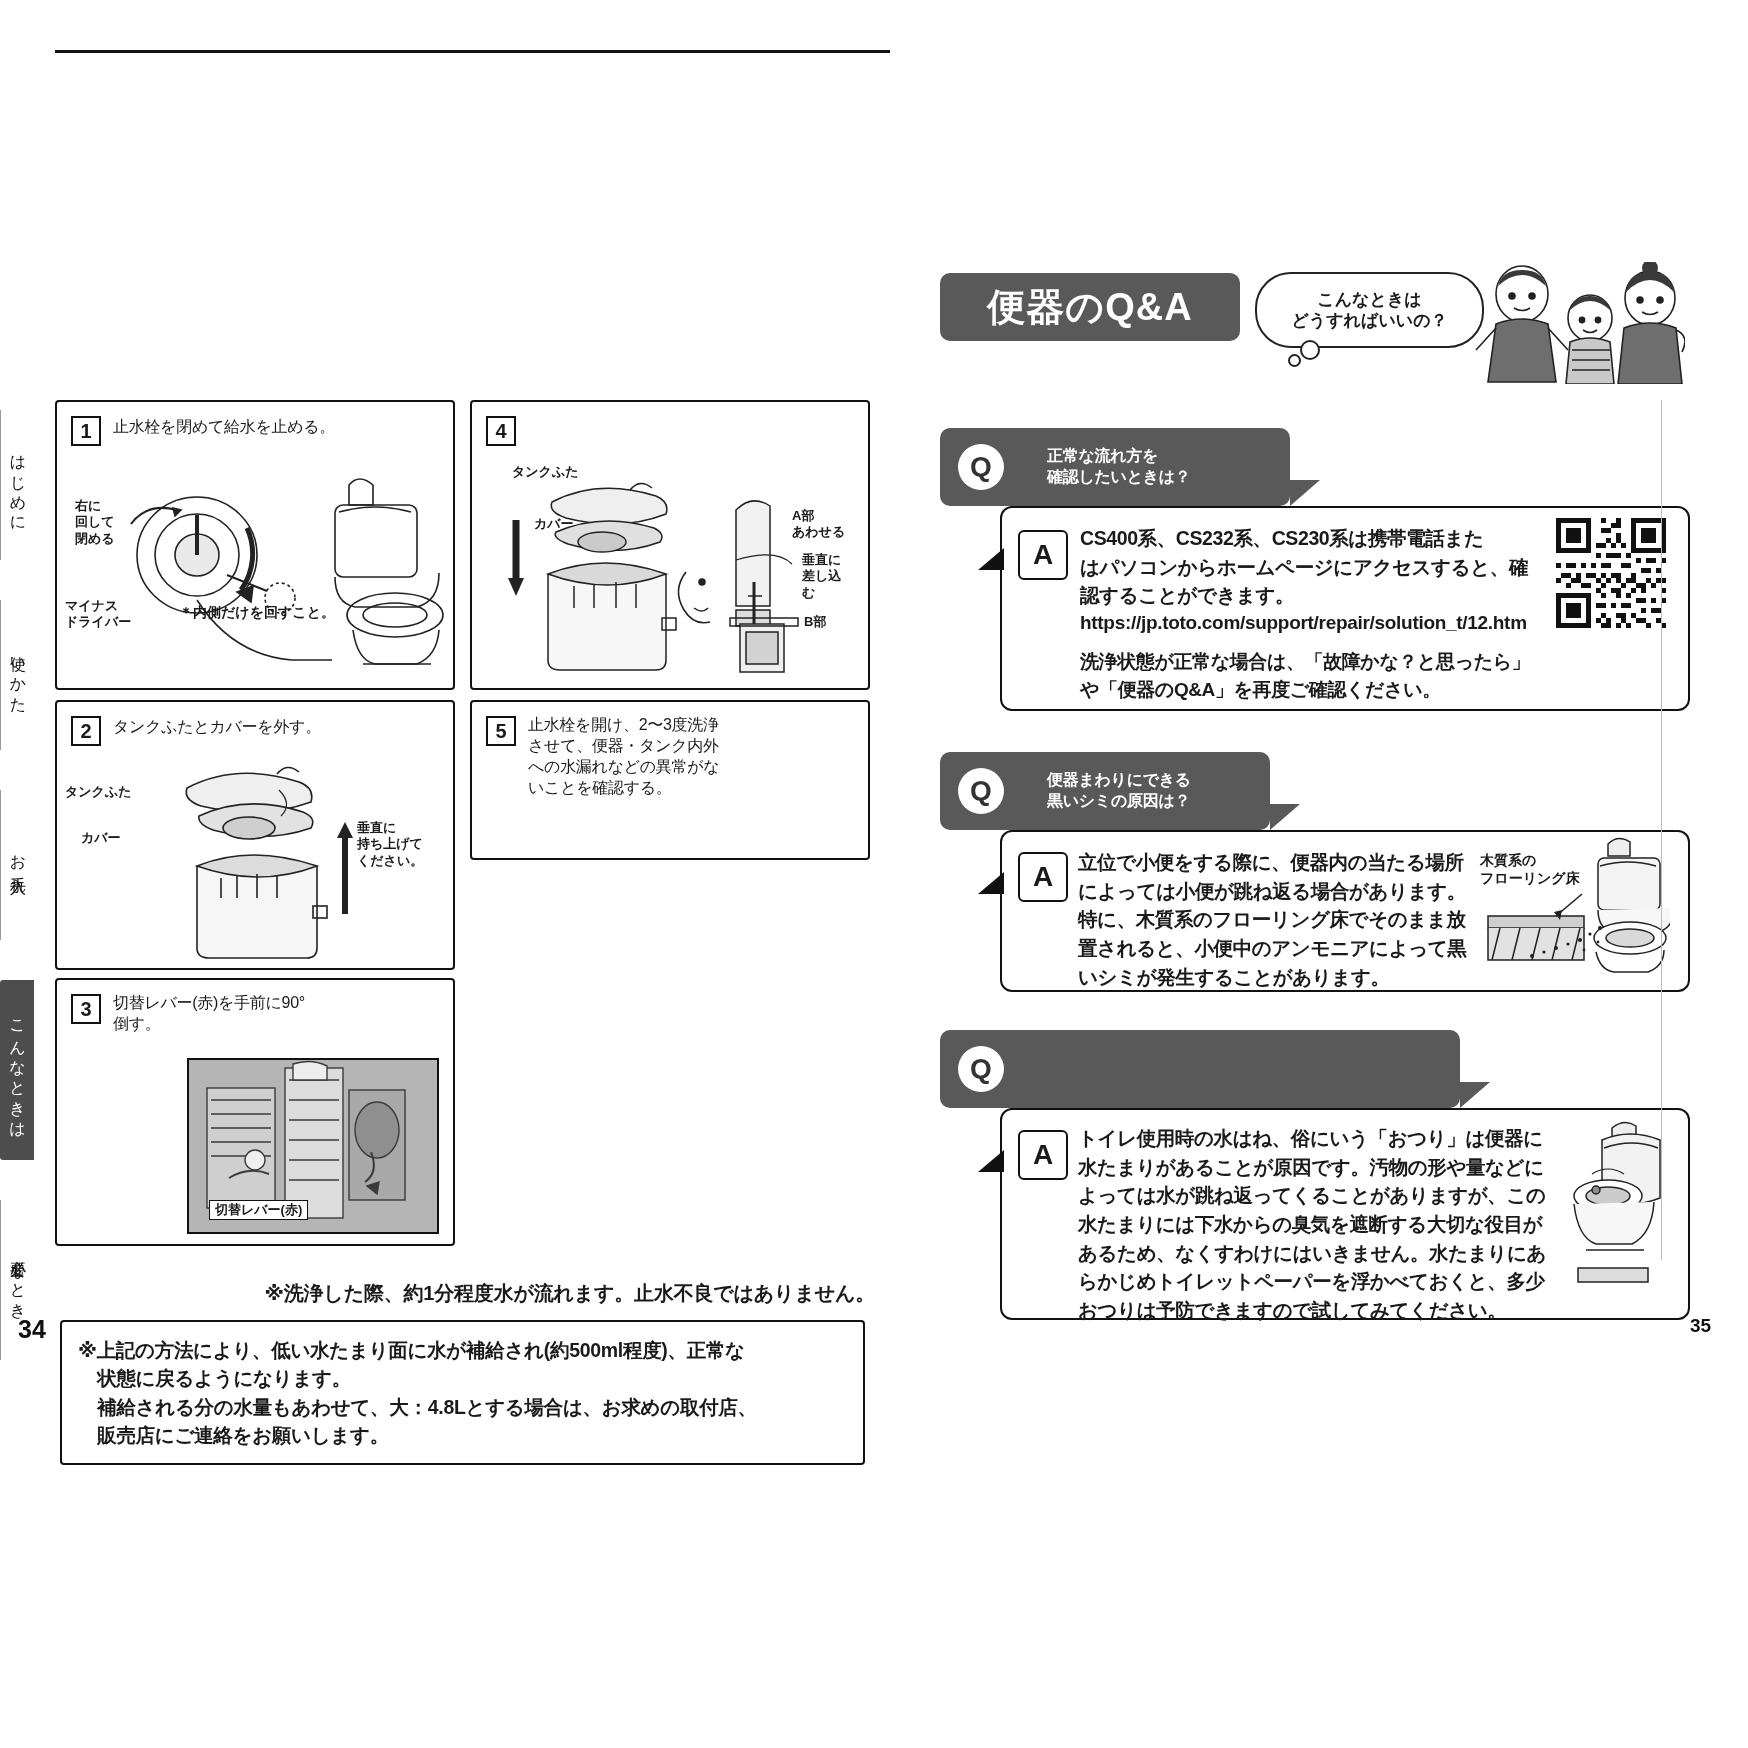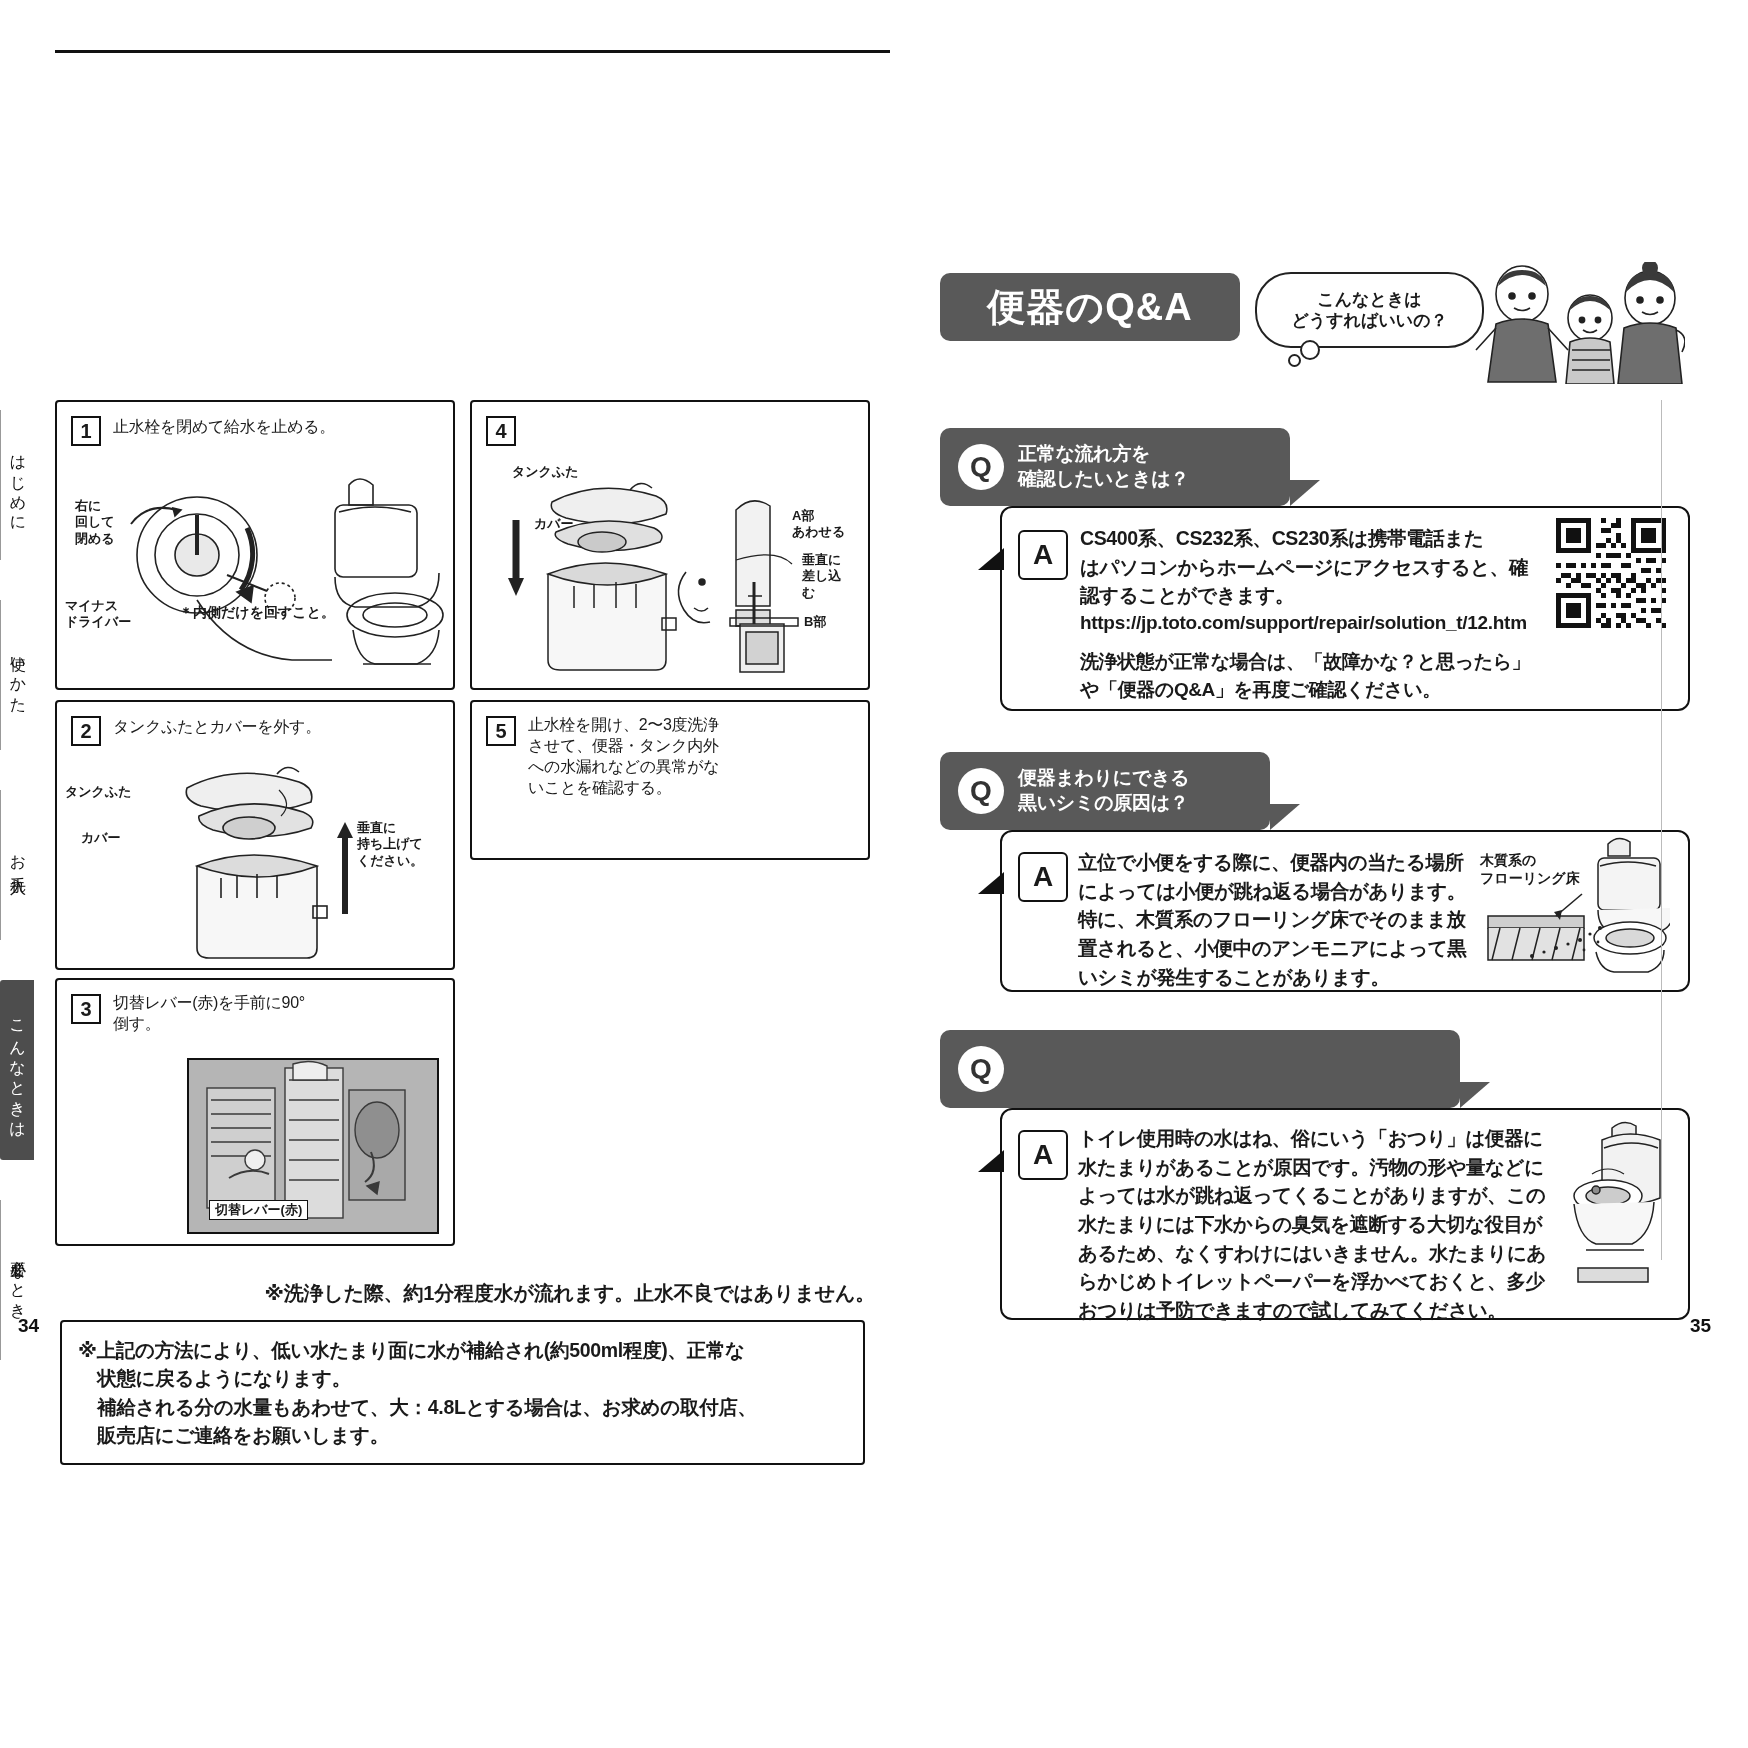--- a/index.html
+++ b/index.html
@@ -1,36 +1,36 @@
 <!DOCTYPE html>
 <html><head>
 <meta charset="utf-8">
 <style>
   html,body{margin:0;padding:0;background:#ffffff;}
   body{width:1748px;height:1748px;font-family:"Liberation Sans","DejaVu Sans",sans-serif;color:#1a1a1a;position:relative;overflow:hidden;}
   .page{position:absolute;top:0;left:0;width:1748px;height:1748px;}
   .left-rule{position:absolute;left:55px;top:50px;width:835px;height:3px;background:#111;}
-  .page-num-left{position:absolute;left:18px;top:1315px;font-size:19px;font-weight:bold;color:#111;}
+  .page-num-left{position:absolute;left:18px;top:1315px;font-size:25px;font-weight:bold;color:#111;}
   .page-num-right{position:absolute;left:1690px;top:1315px;font-size:19px;font-weight:bold;color:#111;}
 
   .stepbox{position:absolute;border:2px solid #111;border-radius:4px;background:#fff;box-sizing:border-box;}
   .stepnum{position:absolute;width:30px;height:30px;border:2px solid #111;box-sizing:border-box;display:flex;align-items:center;justify-content:center;font-size:20px;font-weight:bold;}
   .steptext{position:absolute;font-size:16px;line-height:1.32;font-weight:normal;letter-spacing:-0.3px;}
   .smalllbl{position:absolute;font-size:13px;line-height:1.25;font-weight:bold;}
 
   .note-line{position:absolute;font-size:20px;font-weight:bold;letter-spacing:-0.2px;}
   .note-box{position:absolute;border:2px solid #111;border-radius:4px;box-sizing:border-box;padding:14px 16px;font-size:19.5px;line-height:1.45;font-weight:bold;letter-spacing:-0.3px;}
   .qa-title{position:absolute;left:940px;top:273px;width:300px;height:68px;background:#595959;border-radius:10px;display:flex;align-items:center;justify-content:center;color:#fff;font-size:38px;font-weight:bold;letter-spacing:1px;}
   .bubble-think{position:absolute;left:1255px;top:272px;width:225px;height:72px;border:2px solid #222;border-radius:36px;background:#fff;display:flex;flex-direction:column;align-items:center;justify-content:center;font-size:17px;font-weight:bold;line-height:1.25;}
   .bubble-tail{position:absolute;left:1300px;top:340px;width:16px;height:16px;border:2px solid #222;border-radius:50%;background:#fff;}
   .bubble-tail2{position:absolute;left:1288px;top:354px;width:9px;height:9px;border:2px solid #222;border-radius:50%;background:#fff;}
 
   .qbar{position:absolute;background:#595959;border-radius:10px;display:flex;align-items:center;color:#fff;}
   .qbar .qcircle{width:46px;height:46px;border-radius:50%;background:#fff;color:#333;display:flex;align-items:center;justify-content:center;font-size:28px;font-weight:bold;margin:0 14px 0 18px;}
-  .qbar .qtext{font-size:19px;font-weight:bold;line-height:1.3;letter-spacing:-0.3px;}
+  .qbar .qtext{font-size:16px;font-weight:bold;line-height:1.3;letter-spacing:-0.3px;margin-left:29px;}
   .qtail{position:absolute;width:0;height:0;border-top:26px solid #595959;border-right:30px solid transparent;}
 
   .abox{position:absolute;border:2px solid #111;border-radius:12px;background:#fff;box-sizing:border-box;}
   .acircle{position:absolute;width:46px;height:46px;border:2px solid #111;border-radius:6px;display:flex;align-items:center;justify-content:center;font-size:28px;font-weight:bold;background:#fff;}
   .atext{position:absolute;font-size:19.5px;line-height:1.47;letter-spacing:-0.4px;font-weight:bold;}
   .atext.small{font-size:19px;}
   .aurl{position:absolute;font-size:19px;letter-spacing:-0.3px;font-weight:bold;}
   .abox-tail{position:absolute;width:0;height:0;border-bottom:22px solid #111;border-left:26px solid transparent;}
   .tab{position:absolute;left:0;width:34px;box-sizing:border-box;border-left:1px solid #999;display:flex;align-items:center;justify-content:center;writing-mode:vertical-rl;font-size:16px;letter-spacing:2px;color:#111;}
   .tab.active{background:#4d4d4d;color:#fff;border-left:none;border-radius:3px 0 0 3px;}

